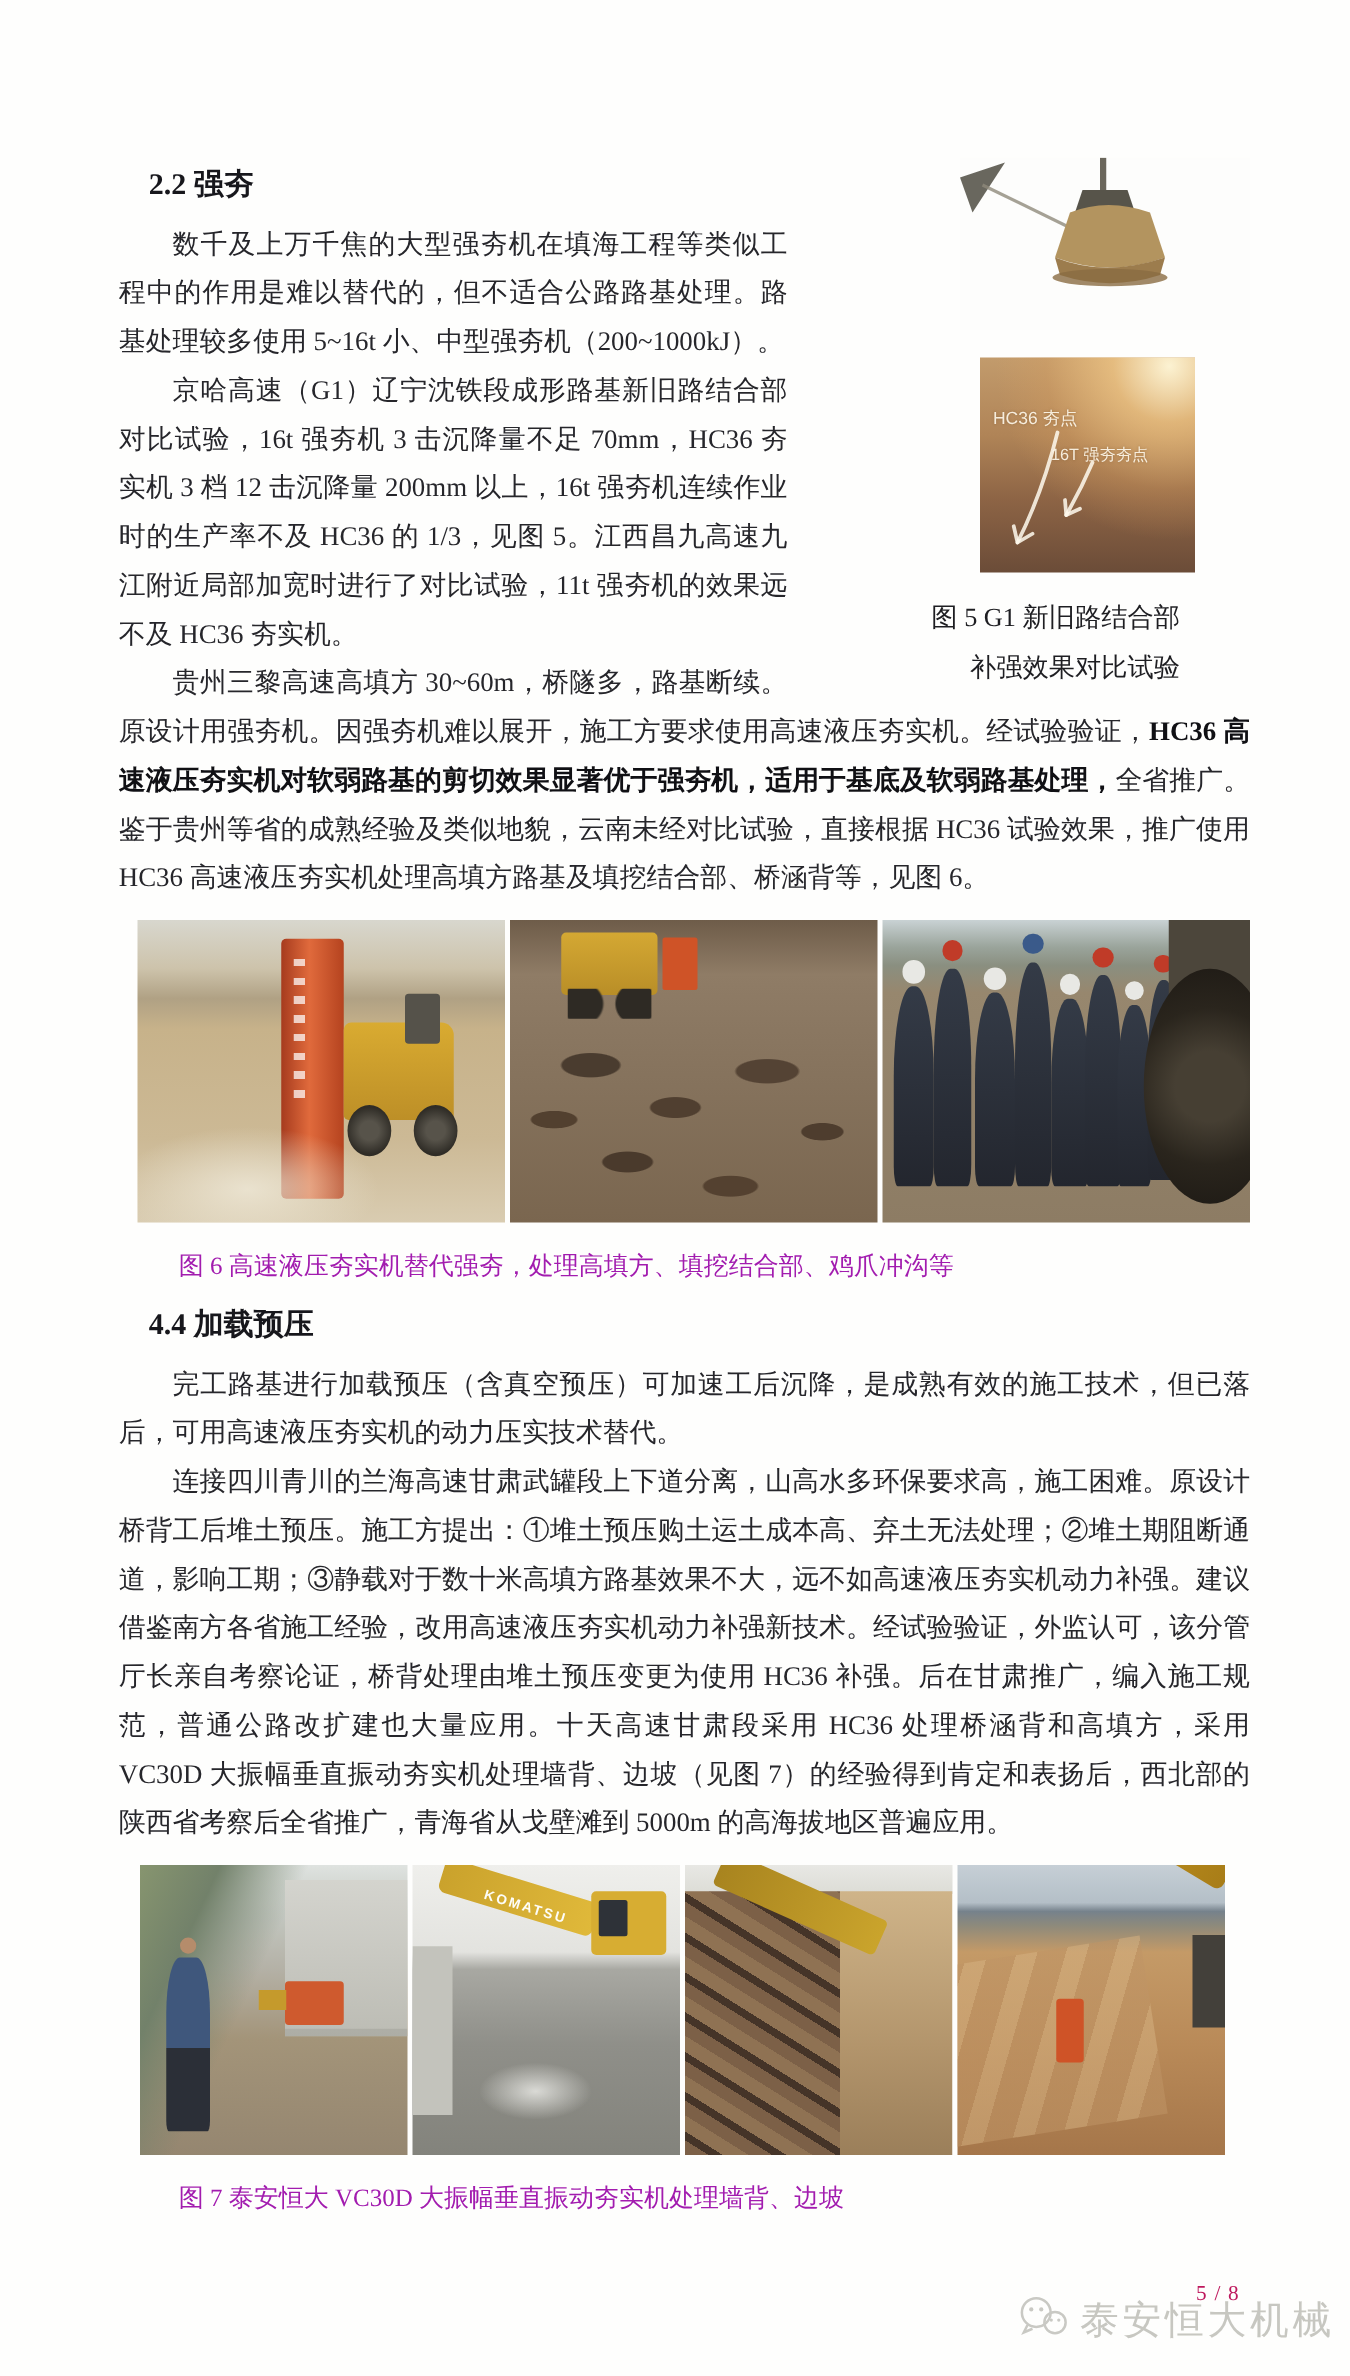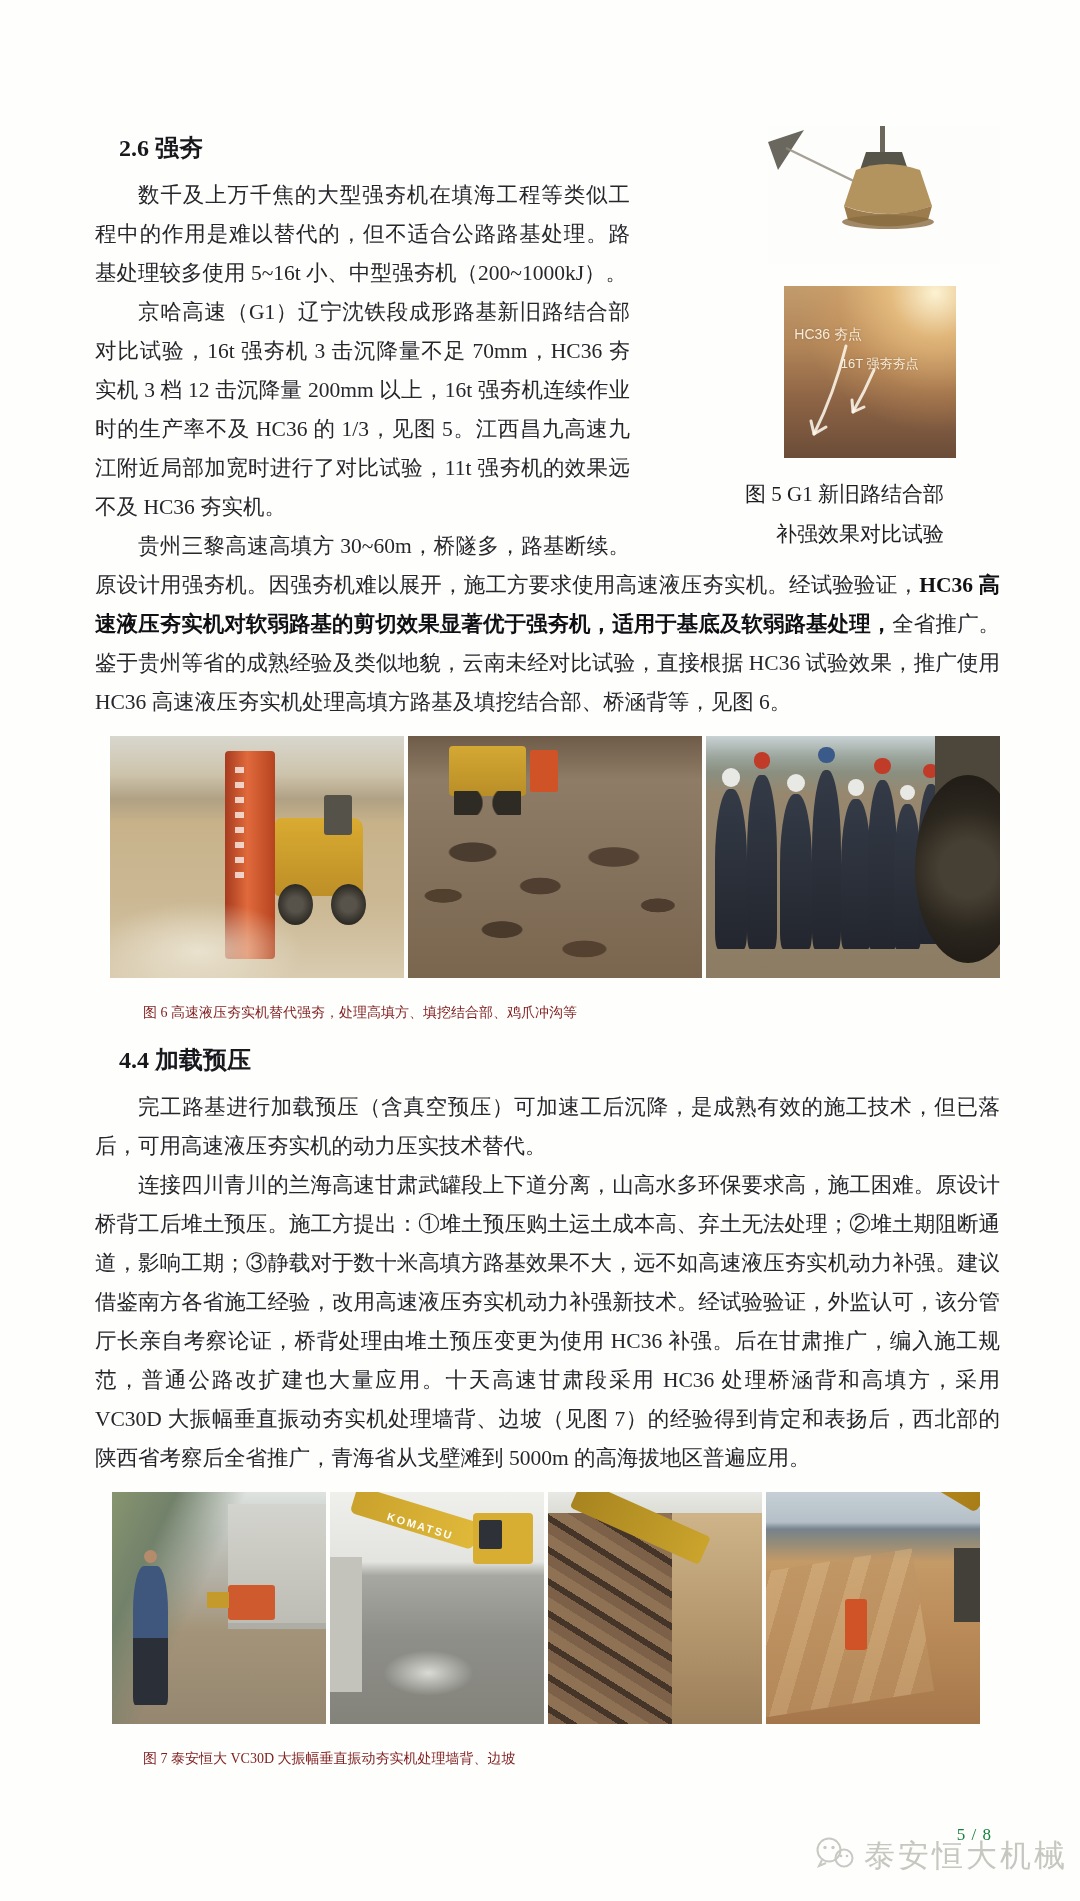--- a/index.html
+++ b/index.html
@@ -28,21 +28,21 @@
   .fig5-anno.a1{left:6%;top:23%;font-size:14px}
   .fig5-anno.a2{left:33%;top:40%;font-size:13px}
   .fig5-arrows{position:absolute;inset:0}
   .fig5-cap{margin:16px 56px 0 auto;width:214px;text-align:right;font-size:21px;line-height:40px;color:#1e1e22}
 
   
   .figrow{display:flex;gap:4px;margin-top:14px}
   .fig6-row{height:242px;margin-left:15px}
   .fig7-row{height:232px;margin-left:17px;margin-right:20px}
   .ph{flex:1;position:relative;overflow:hidden}
-  .figcap{margin:20px 0 0 48px;font-size:14px;line-height:30px;color:#7f1d1d}
+  .figcap{margin:20px 0 0 48px;font-size:20px;line-height:30px;color:#a21caf}
 
   
   .f61{background:linear-gradient(180deg,#d8d7ce 0%,#cdc3ab 16%,#b0a184 26%,#c7b28a 36%,#ccb995 72%,#d9ccb1 100%)}
   .f61 .tower{position:absolute;left:39%;top:6%;width:17%;height:86%;border-radius:4px;
     background:linear-gradient(90deg,#a63b1e,#e06a3c 45%,#b5431f)}
   .f61 .tower::after{content:"";position:absolute;left:20%;top:8%;width:18%;height:56%;
     background:repeating-linear-gradient(180deg,rgba(255,255,255,.72) 0 6px,rgba(0,0,0,0) 6px 15px)}
   .f61 .loader{position:absolute;left:56%;top:34%;width:30%;height:32%;border-radius:6px 10px 4px 4px;
     background:linear-gradient(180deg,#d9ab31,#bd8f27)}
   .f61 .loader::before{content:"";position:absolute;left:56%;top:-30%;width:32%;height:52%;background:#55524a;border-radius:3px}
@@ -113,21 +113,21 @@
   
   .f74{background:linear-gradient(180deg,#c6cfd6 0%,#b4bfc7 13%,#76828c 16%,#8e8a7b 21%,#c49a67 30%,#b98a58 62%,#a5764a 100%)}
   .f74 .road{position:absolute;left:-12%;top:30%;width:86%;height:62%;opacity:.55;transform:rotate(-9deg);
     background:repeating-linear-gradient(115deg,#d4b080 0 16px,#bf9465 16px 38px)}
   .f74 .boom{position:absolute;right:-5%;top:-2%;width:62%;height:13%;border-radius:6px;
     background:linear-gradient(90deg,#c8981f,#a87d18);transform:rotate(31deg);transform-origin:right top}
   .f74 .att{position:absolute;left:37%;top:46%;width:10%;height:22%;background:#cf5327;border-radius:3px}
   .f74 .dark{position:absolute;right:0;top:24%;width:12%;height:32%;background:#43403a}
 
   
-  .pageno{position:absolute;right:88px;bottom:56px;font-size:17px;letter-spacing:1px;color:#15803d;font-family:"Liberation Serif",serif}
+  .pageno{position:absolute;right:88px;bottom:56px;font-size:17px;letter-spacing:1px;color:#be185d;font-family:"Liberation Serif",serif}
   .watermark{position:absolute;right:12px;bottom:24px;display:flex;align-items:flex-start;gap:7px;
     font-family:"Liberation Sans",sans-serif;font-size:31px;letter-spacing:3px;color:#c7c7c1}
   .clearfix::after{content:"";display:block;clear:both}
 </style>
 </head>
 <body>
 
 <div class="page">
   <div class="content">
 
@@ -153,21 +153,21 @@
               <path d="M62,60 C54,92 44,120 30,148"></path>
               <path d="M30,148 l-3,-13 M30,148 l12,-7"></path>
               <path d="M90,84 C84,98 77,112 69,126"></path>
               <path d="M69,126 l-1,-12 M69,126 l11,-5"></path>
             </g>
           </svg>
         </div>
         <div class="fig5-cap">图 5  G1 新旧路结合部补强效果对比试验</div>
       </aside>
 
-      <h2 class="sec">2.6 强夯</h2>
+      <h2 class="sec">2.2 强夯</h2>
       <p class="body">数千及上万千焦的大型强夯机在填海工程等类似工程中的作用是难以替代的，但不适合公路路基处理。路基处理较多使用 5~16t 小、中型强夯机（200~1000kJ）。</p>
       <p class="body">京哈高速（G1）辽宁沈铁段成形路基新旧路结合部对比试验，16t 强夯机 3 击沉降量不足 70mm，HC36 夯实机 3 档 12 击沉降量 200mm 以上，16t 强夯机连续作业时的生产率不及 HC36 的 1/3，见图 5。江西昌九高速九江附近局部加宽时进行了对比试验，11t 强夯机的效果远不及 HC36 夯实机。</p>
       <p class="body"><span>贵州三黎高速高填方 30~60m，桥隧多，路基断续。原设计用强夯机。因强夯机难以展开，施工方要求使用高速液压夯实机。经试验验证，</span><span class="boldrun">HC36 高速液压夯实机对软弱路基的剪切效果显著优于强夯机，适用于基底及软弱路基处理，</span><span>全省推广。鉴于贵州等省的成熟经验及类似地貌，云南未经对比试验，直接根据 HC36 试验效果，推广使用 HC36 高速液压夯实机处理高填方路基及填挖结合部、桥涵背等，见图 6。</span></p>
     </section>
 
     <figure>
       <div class="figrow fig6-row">
         <div class="ph f61">
           <div class="tower"></div>
             <div class="loader"></div>

